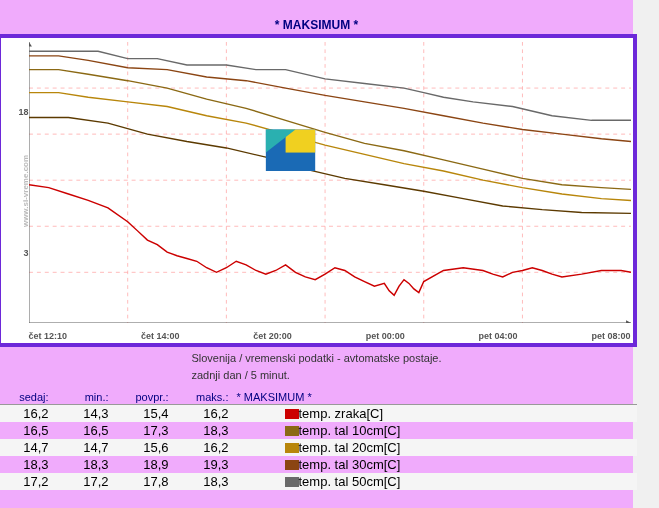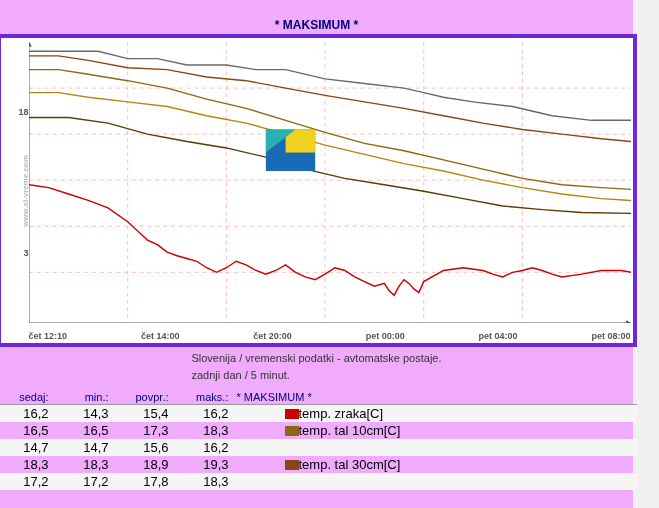--- a/index.html
+++ b/index.html
@@ -222,33 +222,41 @@
         <span class="legend-color" style="background:#8b6914"></span>
         <span>temp. tal 10cm[C]</span>
       </span>
     </div>
 
     <div class="data-table-row">
       <span class="col-num">14,7</span>
       <span class="col-num">14,7</span>
       <span class="col-num">15,6</span>
       <span class="col-num">16,2</span>
+      <span class="legend-cell">
+        <span class="legend-color" style="background:#b8860b"></span>
+        <span>temp. tal 20cm[C]</span>
+      </span>
     </div>
 
     <div class="data-table-row">
       <span class="col-num">18,3</span>
       <span class="col-num">18,3</span>
       <span class="col-num">18,9</span>
       <span class="col-num">19,3</span>
       <span class="legend-cell">
         <span class="legend-color" style="background:#8b4513"></span>
         <span>temp. tal 30cm[C]</span>
       </span>
     </div>
 
     <div class="data-table-row">
       <span class="col-num">17,2</span>
       <span class="col-num">17,2</span>
       <span class="col-num">17,8</span>
       <span class="col-num">18,3</span>
+      <span class="legend-cell">
+        <span class="legend-color" style="background:#696969"></span>
+        <span>temp. tal 50cm[C]</span>
+      </span>
     </div>
   </div>
 </div>
 
 </body></html>

